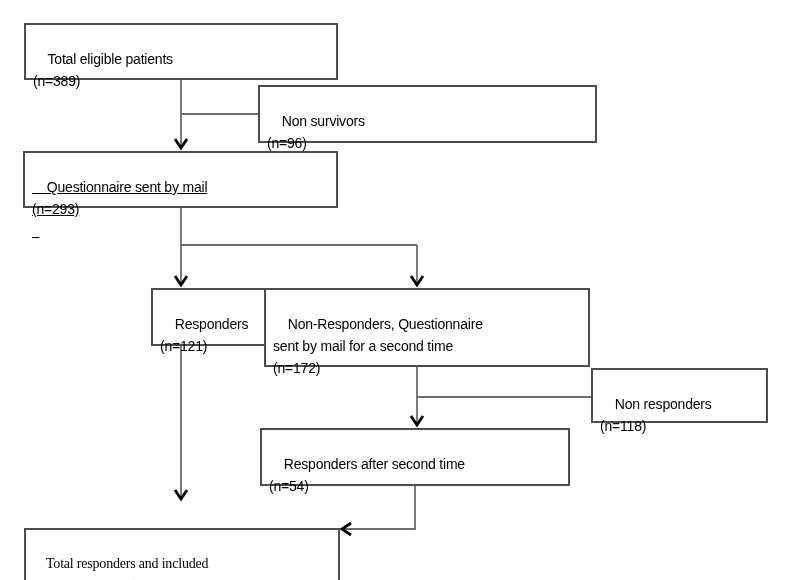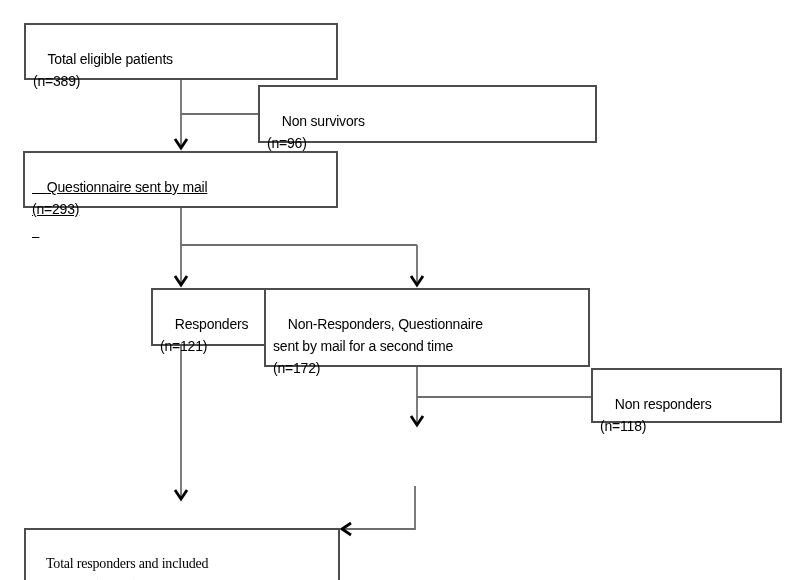--- a/index.html
+++ b/index.html
@@ -45,21 +45,21 @@
     stroke-width: 2.8;
     stroke-linecap: butt;
     stroke-linejoin: miter;
   }
   
   #n-total-eligible        { left: 24px;  top: 23px;  width: 314px; height: 57px; }
   #n-non-survivors         { left: 258px; top: 85px;  width: 339px; height: 58px; }
   #n-questionnaire-sent    { left: 23px;  top: 151px; width: 315px; height: 57px; text-decoration: underline; }
   #n-responders            { left: 115px; top: 288px; width: 132px; height: 58px; margin-left: 36px; }
   #n-non-responders-resent { left: 256px; top: 288px; width: 326px; height: 79px; margin-left: 8px; }
-  #n-non-responders        { left: 591px; top: 368px; width: 191px; height: 55px; }
+  #n-non-responders        { left: 591px; top: 368px; width: 177px; height: 55px; }
   #n-responders-second     { left: 260px; top: 428px; width: 310px; height: 58px; }
   #n-total-responders      { left: 24px;  top: 528px; width: 316px; height: 69px; font-family: Liberation Serif, serif; }
 </style>
 </head>
 <body>
 
 <div id="figure" style="--bg: #ffffff; --border: #4d4d4d; --line: #6e6e6e; --arrow: #000000; --text: #000000;">
 
   <svg id="connectors" viewBox="0 0 790 580" xmlns="http://www.w3.org/2000/svg">
 
@@ -124,19 +124,23 @@
     <span>Non-Responders, Questionnaire
 sent by mail for a second time
 (n=172)</span>
   </div>
 
   <div class="node" id="n-non-responders">
     <span>Non responders
 (n=118)</span>
   </div>
 
+  <div class="node" id="n-responders-second">
+    <span>Responders after second time
+(n=54)</span>
+  </div>
 
   <div class="node" id="n-total-responders">
     <span>Total responders and included
 in analysis (n=175)</span>
   </div>
 
 </div>
 
 </body></html>

